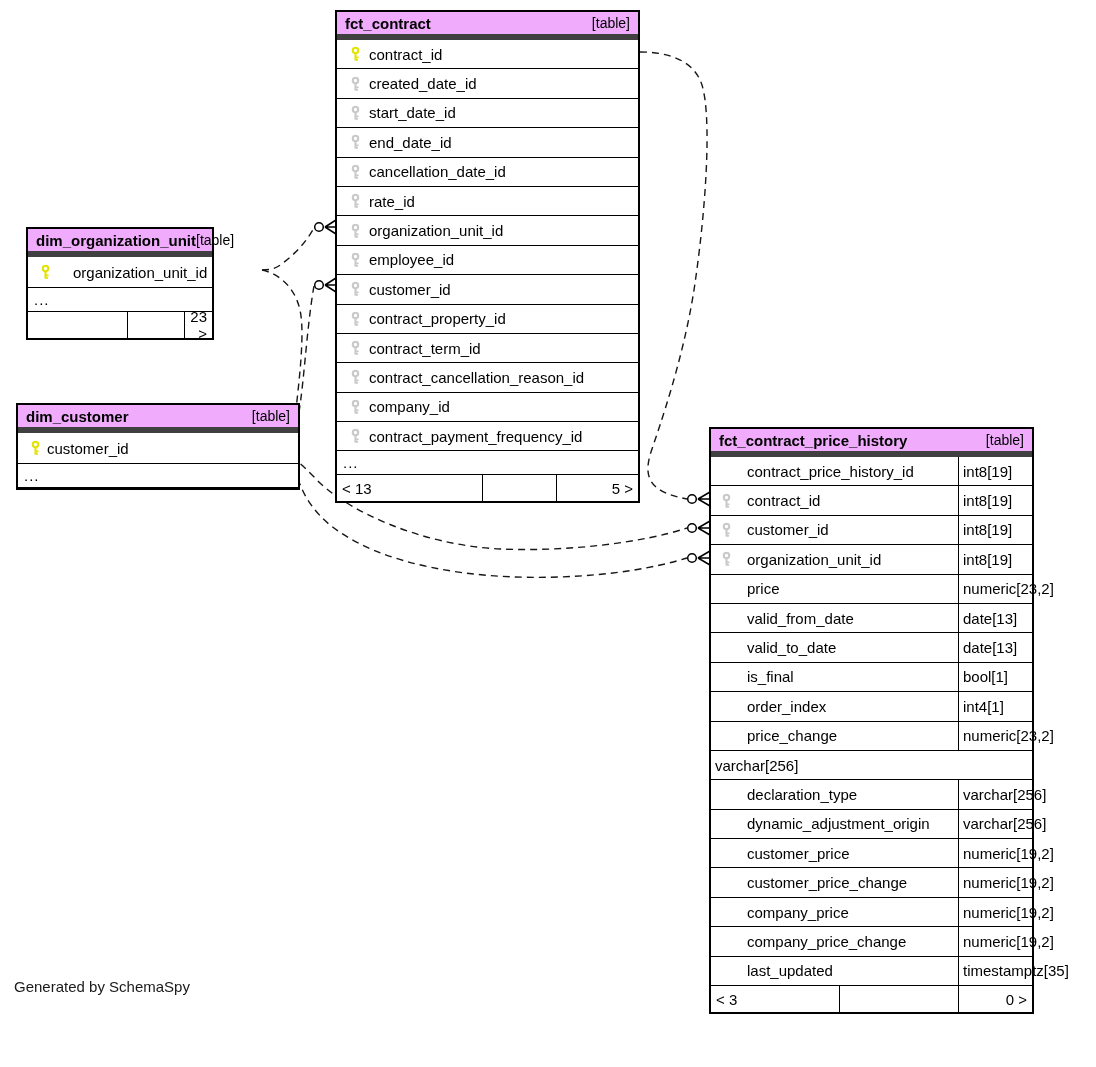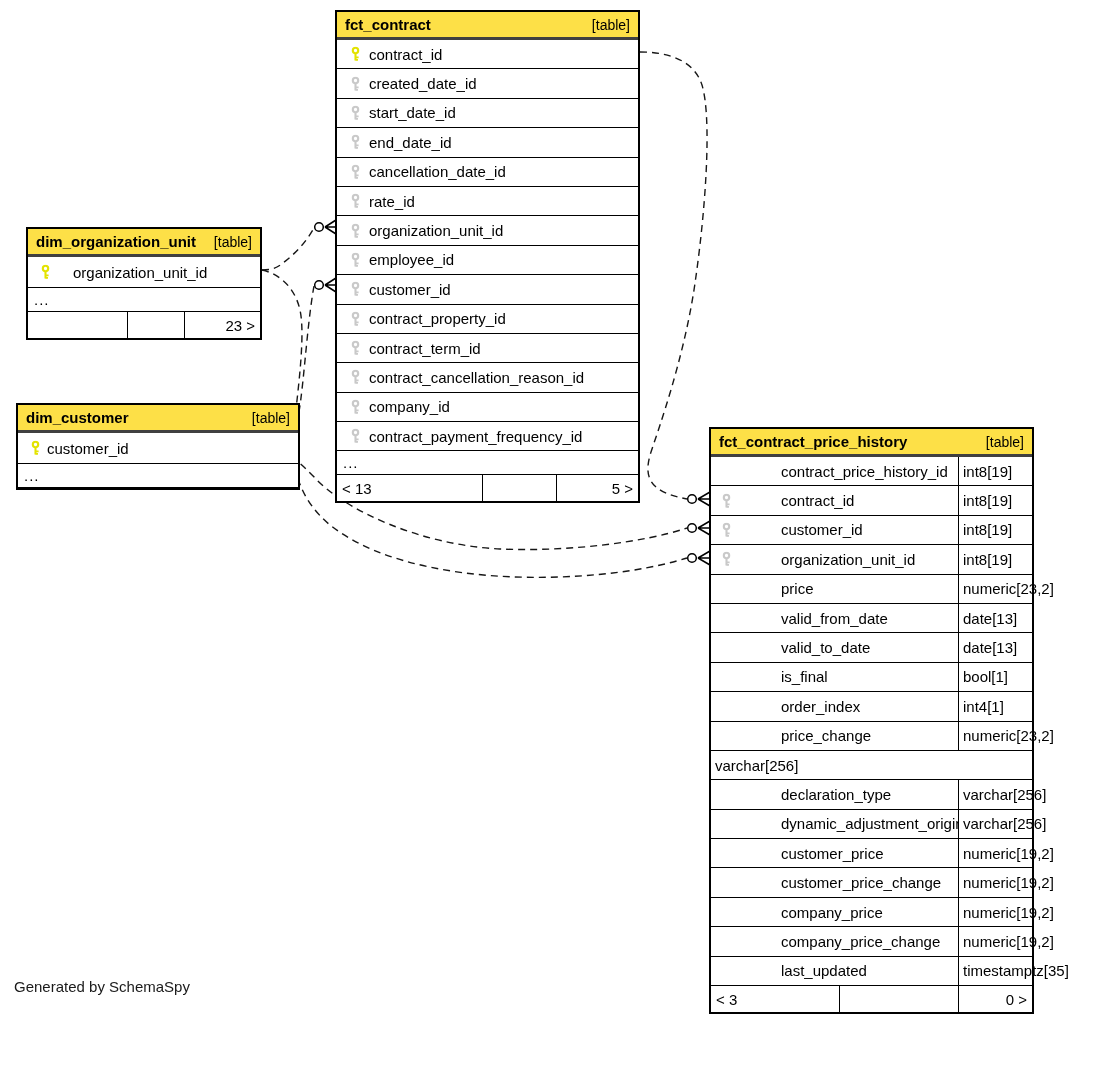--- a/index.html
+++ b/index.html
@@ -6,54 +6,54 @@
   html,body { background:#fff; }
   .canvas {
     position: relative; width: 1096px; height: 1067px;
     background:#fff; font-family:"Liberation Sans", sans-serif; color:#000;
     overflow: hidden;
   }
   svg.rel { position:absolute; left:0; top:0; }
 
   .etable { position:absolute; background:#fff; border:2px solid #000; }
   .t0 { left:335px; top:10px;  width:305px; }
-  .t1 { left:26px;  top:227px; width:236px; }
+  .t1 { left:26px;  top:227px; width:188px; }
   .t2 { left:16px;  top:403px; width:284px; }
   .t3 { left:709px; top:427px; width:325px; }
 
   .ehead {
     display:flex; justify-content:space-between; align-items:center;
-    background:#fde047; border-bottom:3px solid #404040;
+    background:#f0abfc; border-bottom:6px solid #404040;
     height:28px; padding:0 8px;
   }
   .ehead .tname { font-weight:bold; font-size:15px; }
   .ehead .badge { font-size:14px; }
 
   .erow {
     display:flex; align-items:stretch; border-bottom:1px solid #000;
     height:29.4px; font-size:15px; background:#fff;
   }
   .t1 .erow, .t2 .erow { height:31px; }
   .erow.ell { height:24px; align-items:center; padding-left:6px; letter-spacing:1px; }
   .ncell { position:relative; flex:1; display:flex; align-items:center; overflow:hidden; }
   .keyic { position:absolute; top:50%; transform:translateY(-50%); line-height:0; }
   .t0 .keyic { left:13px; }  .t0 .ntext { padding-left:32px; }
   .t1 .keyic { left:12px; }  .t1 .ntext { padding-left:45px; }
   .t2 .keyic { left:12px; }  .t2 .ntext { padding-left:29px; }
-  .t3 .keyic { left:10px; }  .t3 .ntext { padding-left:36px;margin-left:34px; }
+  .t3 .keyic { left:10px; }  .t3 .ntext { padding-left:36px; }
   .t3 .ncell { flex:0 0 248px; border-right:1px solid #000; }
   .tcell { flex:1; display:flex; align-items:center; padding-left:4px; font-size:15px; }
 
   .efoot { display:flex; height:26px; font-size:15px; }
   .efoot .fc { display:flex; align-items:center; padding:0 5px; }
   .efoot .fc1 { border-right:1px solid #000; }
   .efoot .fc2 { border-right:1px solid #000; }
   .efoot .fc3 { justify-content:flex-end; }
   .t0 .fc1 { width:146px; } .t0 .fc2 { width:74px; } .t0 .fc3 { flex:1; }
-  .t1 .fc1 { width:100px; } .t1 .fc2 { width:57px; } .t1 .fc3 { flex:1; }
+  .t1 .fc1 { width:100px; } .t1 .fc2 { width:57px; } .t1 .fc3 { flex:1;text-align:right; }
   .t2 .fc1 { width:109px; } .t2 .fc2 { width:62px; } .t2 .fc3 { flex:1; }
   .t3 .fc1 { width:129px; } .t3 .fc2 { width:119px; } .t3 .fc3 { flex:1; }
 
   .footnote { position:absolute; left:14px; top:978px; font-size:15px; color:#1a1a1a; }
 </style>
 </head>
 <body>
 
 <div class="canvas">
 

